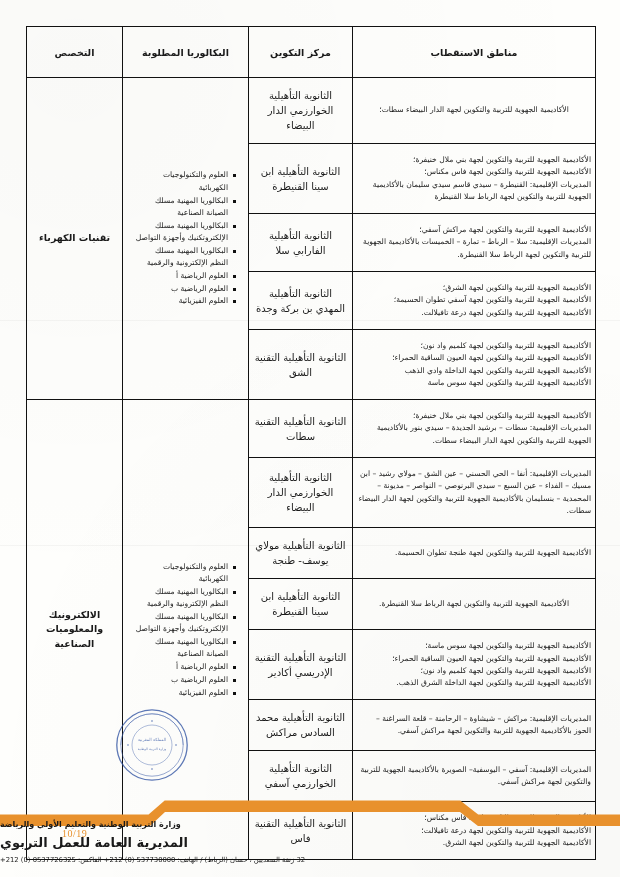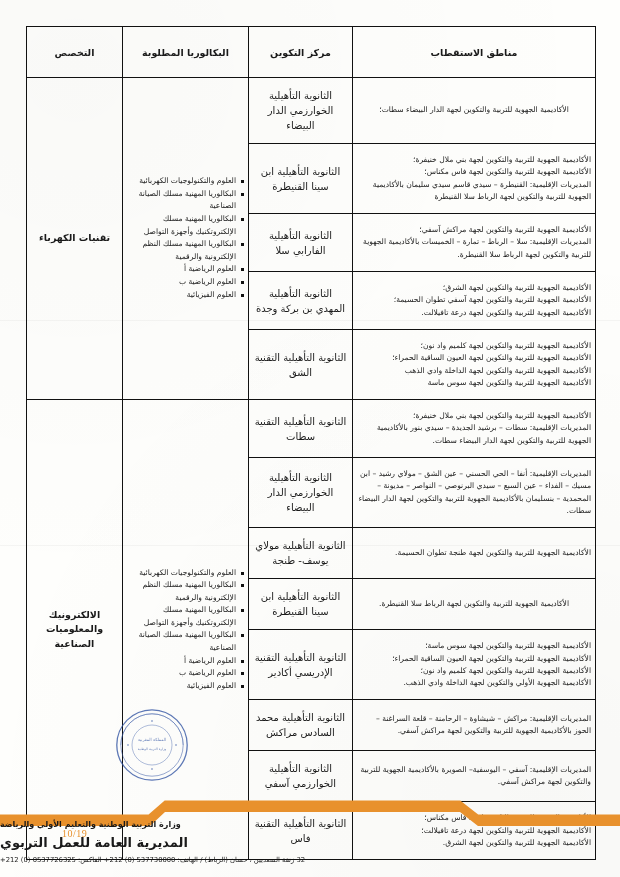--- a/index.html
+++ b/index.html
@@ -55,21 +55,21 @@
     font-weight:700;
     line-height:1.55;
   }
   td.bac{
     font-size:7.6px;
     line-height:1.62;
     text-align:right;
     padding-right:10px;
   }
   td.bac ul{
-    margin:0;padding:0;list-style:none;
+    margin:8px;padding:0;list-style:none;
   }
   td.bac li{
     position:relative;
     padding-right:8px;
     margin-bottom:0.5px;
   }
   td.bac li::before{
     content:"";
     position:absolute;
     right:0;top:5px;
@@ -239,21 +239,21 @@
             <td class="area ctr">
               <span class="ln">الأكاديمية الجهوية للتربية والتكوين لجهة الرباط سلا القنيطرة.</span>
             </td>
             <td class="center">الثانوية التأهيلية ابن سينا القنيطرة</td>
           </tr>
           <tr>
             <td class="area">
               <span class="ln">الأكاديمية الجهوية للتربية والتكوين لجهة سوس ماسة؛</span>
               <span class="ln">الأكاديمية الجهوية للتربية والتكوين لجهة العيون الساقية الحمراء؛</span>
               <span class="ln">الأكاديمية الجهوية للتربية والتكوين لجهة كلميم واد نون؛</span>
-              <span class="ln">الأكاديمية الجهوية الأولي والتكوين لجهة الداخلة وادي الذهب.</span>
+              <span class="ln">الأكاديمية الجهوية للتربية والتكوين لجهة الداخلة الشرق الذهب.</span>
             </td>
             <td class="center">الثانوية التأهيلية التقنية الإدريسي أكادير</td>
           </tr>
           <tr>
             <td class="area">
               <span class="ln">المديريات الإقليمية: مراكش – شيشاوة – الرحامنة – قلعة السراغنة – الحوز بالأكاديمية الجهوية للتربية والتكوين لجهة مراكش آسفي.</span>
             </td>
             <td class="center">الثانوية التأهيلية محمد السادس مراكش</td>
           </tr>
           <tr>

